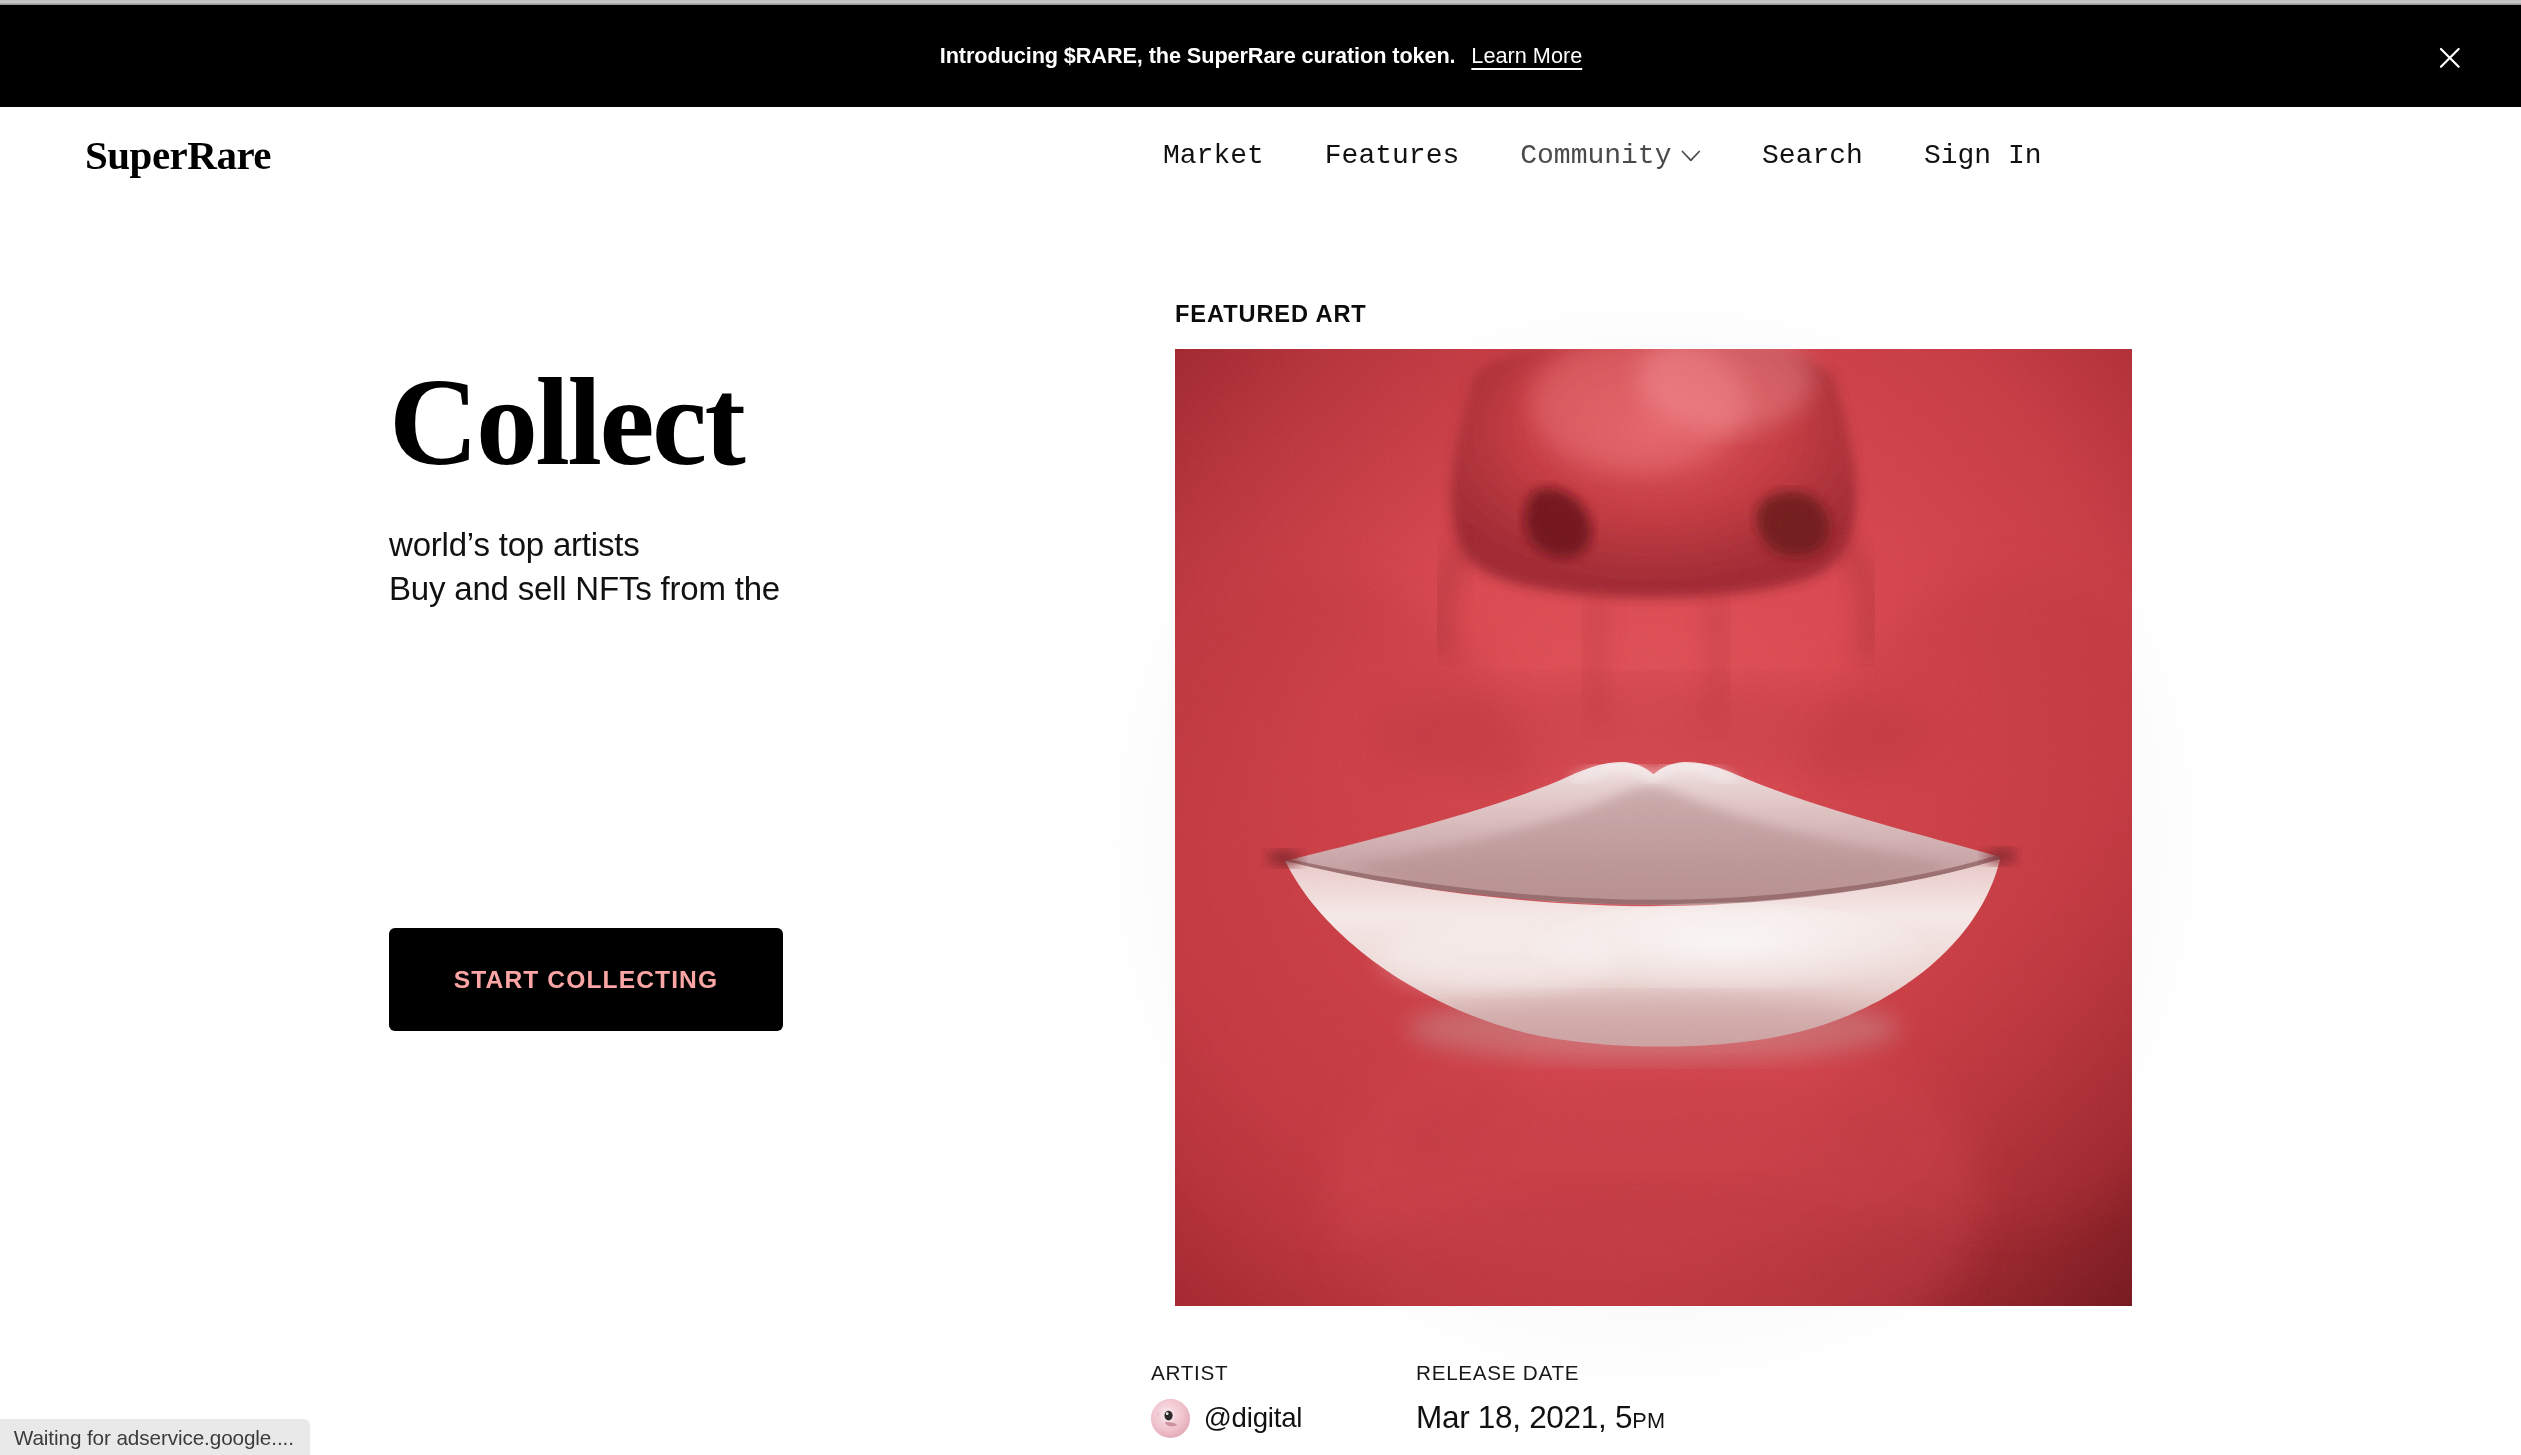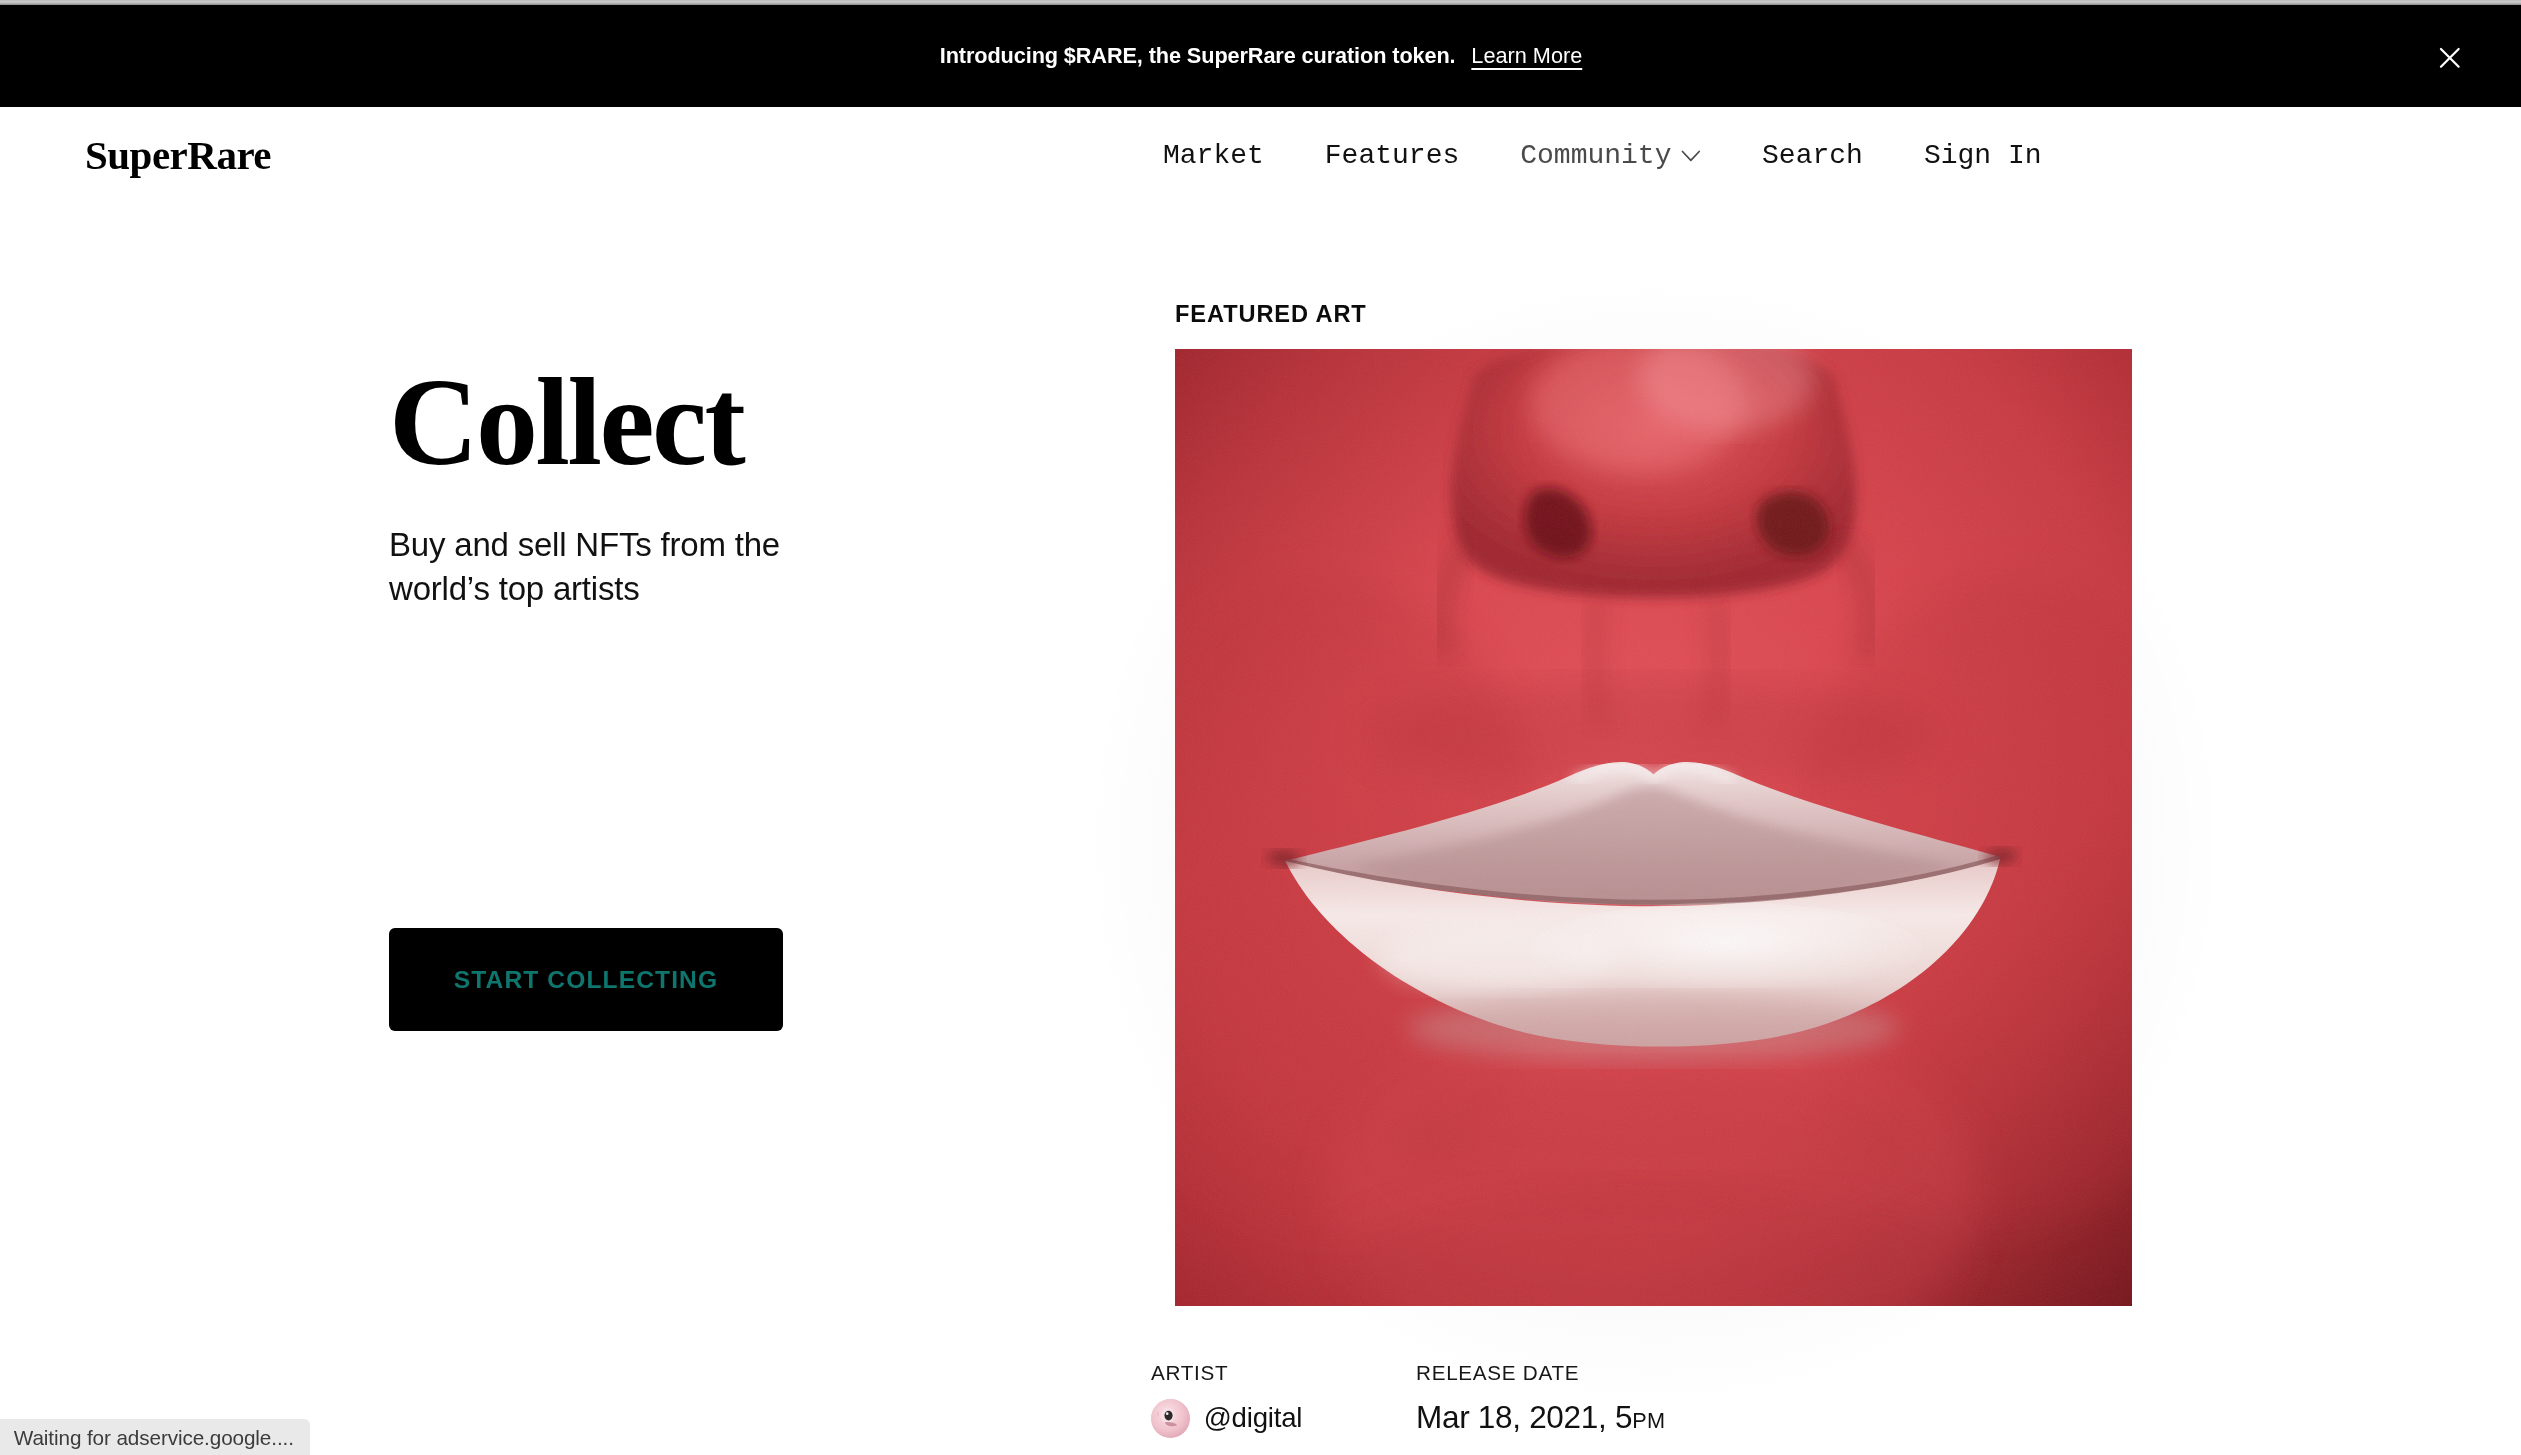--- a/index.html
+++ b/index.html
@@ -143,21 +143,21 @@
     max-width: 512px;
   }
   .hero-sub .line { display: block; }
   .cta {
     position: absolute;
     left: 389px;
     top: 928px;
     width: 394px;
     height: 103px;
     background: #000000;
-    color: #0f766e;
+    color: #fca5a5;
     border: none;
     border-radius: 5.9px;
     font-family: "Liberation Sans", sans-serif;
     font-size: 24.6px;
     font-weight: 700;
     letter-spacing: 1.1px;
     cursor: pointer;
     display: flex;
     align-items: center;
     justify-content: center;
@@ -306,22 +306,22 @@
         <span>Sign In</span>
       </div>
     </nav>
   </header>
 
   <div class="hero-left">
     <h1 class="hero-title">
       <span class="line">Collect</span>
     </h1>
     <p class="hero-sub">
+      <span class="line">world’s top artists</span>
       <span class="line">Buy and sell NFTs from the</span>
-      <span class="line">world’s top artists</span>
     </p>
   </div>
 
   <button class="cta">START COLLECTING</button>
 
   <div class="featured-glow"></div>
 
   <section class="featured">
     <div class="featured-label">FEATURED ART</div>
     <div class="artwork">

